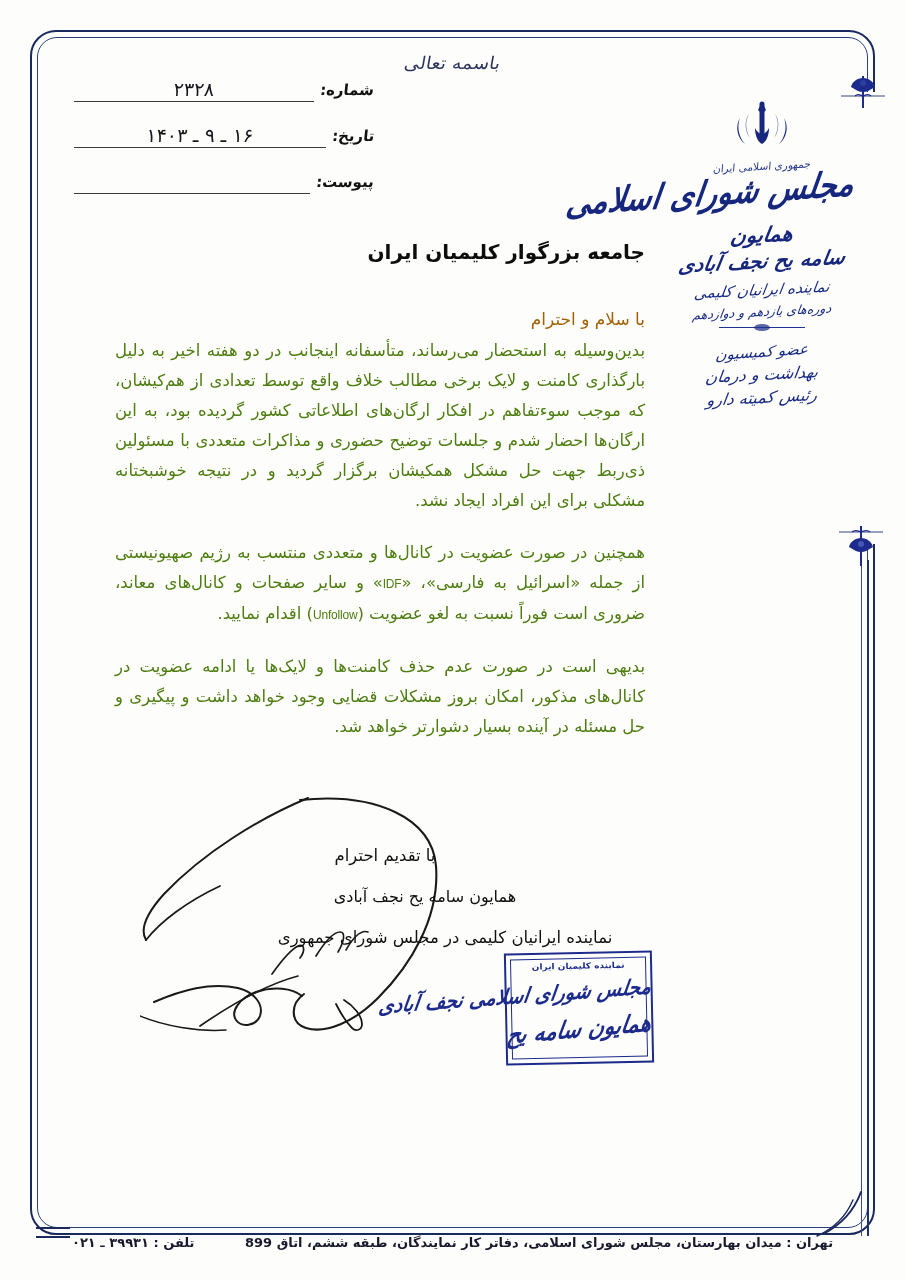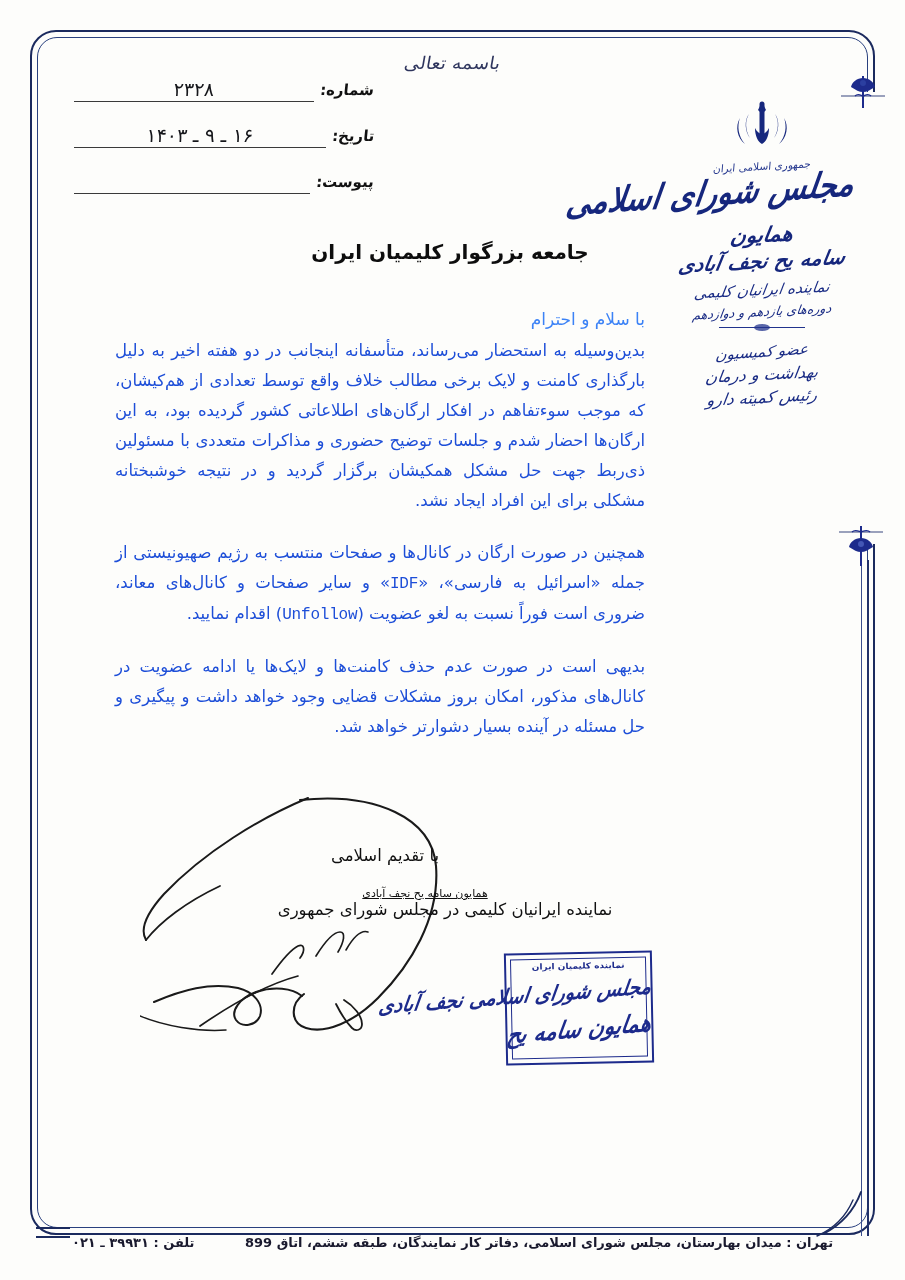--- a/index.html
+++ b/index.html
@@ -281,72 +281,71 @@
     width: 390px;
     text-align: right;
     direction: rtl;
   }
   .addressee {
     font-size: 20px;
     font-weight: 700;
     color: #0d0d0d;
     margin-bottom: 16px;
     letter-spacing: -0.3px;
-    text-align: center;
   }
   .greeting {
     font-size: 17px;
-    color: #3b82f6;
+    color: #a16207;
     letter-spacing: -0.3px;
     margin-top: 45px;
   }
 
   .body-text {
     position: absolute;
     right: 260px;
     top: 336px;
     width: 530px;
     direction: rtl;
     text-align: justify;
-    color: #1d4ed8;
+    color: #4d7c0f;
   }
   .body-text p {
     margin: 0 0 22px 0;
     font-size: 16.5px;
     line-height: 30px;
     text-align: justify;
     text-align-last: right;
     letter-spacing: -0.2px;
   }
   .body-text p .latin {
-    font-family: Liberation Mono, monospace;
+    font-family: Liberation Sans, sans-serif;
     direction: ltr;
     unicode-bidi: embed;
-    font-size: 16px;
+    font-size: 12px;
   }
 
   
   .sign-block {
     position: absolute;
     right: 260px;
     top: 846px;
     width: 400px;
     direction: rtl;
     text-align: center;
     color: #101010;
   }
   .sign-line1 {
     font-size: 16.5px;
     margin-bottom: 22px;
     padding-right: 120px;
   }
   .sign-line2 {
-    font-size: 11px;
+    font-size: 16px;
+    margin-bottom: 22px;
     padding-right: 40px;
-    text-decoration: underline;
   }
   .sign-line3 {
     font-size: 16.5px;
     padding-right: 0;
   }
 
   .signature-ink {
     position: absolute;
     left: 140px;
     top: 790px;
@@ -518,41 +517,41 @@
     <div class="lh-chair">رئیس کمیته دارو</div>
   </div>
 
   <div class="salutation-block">
     <div class="addressee">جامعه بزرگوار کلیمیان ایران</div>
     <div class="greeting">با سلام و احترام</div>
   </div>
 
   <div class="body-text">
     <p>بدین‌وسیله به استحضار می‌رساند، متأسفانه اینجانب در دو هفته اخیر به دلیل بارگذاری کامنت و لایک برخی مطالب خلاف واقع توسط تعدادی از هم‌کیشان، که موجب سوءتفاهم در افکار ارگان‌های اطلاعاتی کشور گردیده بود، به این ارگان‌ها احضار شدم و جلسات توضیح حضوری و مذاکرات متعددی با مسئولین ذی‌ربط جهت حل مشکل همکیشان برگزار گردید و در نتیجه خوشبختانه مشکلی برای این افراد ایجاد نشد.</p>
-    <p><span>همچنین در صورت ارگان در کانال‌ها و صفحات منتسب به رژیم صهیونیستی از جمله «اسرائیل به فارسی»، «</span><span class="latin">IDF</span><span>» و سایر صفحات و کانال‌های معاند، ضروری است فوراً نسبت به لغو عضویت (</span><span class="latin">Unfollow</span><span>) اقدام نمایید.</span></p>
+    <p><span>همچنین در صورت عضویت در کانال‌ها و متعددی منتسب به رژیم صهیونیستی از جمله «اسرائیل به فارسی»، «</span><span class="latin">IDF</span><span>» و سایر صفحات و کانال‌های معاند، ضروری است فوراً نسبت به لغو عضویت (</span><span class="latin">Unfollow</span><span>) اقدام نمایید.</span></p>
     <p>بدیهی است در صورت عدم حذف کامنت‌ها و لایک‌ها یا ادامه عضویت در کانال‌های مذکور، امکان بروز مشکلات قضایی وجود خواهد داشت و پیگیری و حل مسئله در آینده بسیار دشوارتر خواهد شد.</p>
   </div>
 
   <div class="signature-ink">
     <svg width="380" height="250" viewBox="0 0 380 250">
       <path d="M160 10 C236 2 292 28 296 76 C300 128 270 176 238 208 C214 232 186 244 166 238 C150 233 150 214 164 204" stroke="#1a1a1a" stroke-width="2.1" fill="none" stroke-linecap="round"></path>
       <path d="M168 8 C120 28 64 62 24 104 C6 124 0 140 6 150" stroke="#1a1a1a" stroke-width="2" fill="none" stroke-linecap="round"></path>
       <path d="M6 150 C20 132 46 112 80 96" stroke="#1a1a1a" stroke-width="1.8" fill="none" stroke-linecap="round"></path>
       <path d="M14 212 C42 200 70 192 98 198 C114 202 124 214 120 226 C116 236 102 238 96 230 C90 221 100 208 116 202 C134 196 152 198 162 206" stroke="#1a1a1a" stroke-width="2" fill="none" stroke-linecap="round"></path>
       <path d="M60 236 C92 214 128 194 158 186" stroke="#1a1a1a" stroke-width="1.7" fill="none" stroke-linecap="round"></path>
       <path d="M132 184 C142 170 150 160 158 156 C164 153 166 160 160 168" stroke="#1a1a1a" stroke-width="1.7" fill="none" stroke-linecap="round"></path>
       <path d="M176 166 C186 150 194 142 200 142 C206 142 204 152 198 162" stroke="#1a1a1a" stroke-width="1.7" fill="none" stroke-linecap="round"></path>
       <path d="M206 160 C214 146 222 140 228 142" stroke="#1a1a1a" stroke-width="1.6" fill="none" stroke-linecap="round"></path>
       <path d="M196 214 C200 222 206 232 212 238 C216 242 222 240 222 234 C222 226 214 216 204 210" stroke="#1a1a1a" stroke-width="1.8" fill="none" stroke-linecap="round"></path>
       <path d="M0 226 C24 236 58 242 86 240" stroke="#1a1a1a" stroke-width="1.5" fill="none" stroke-linecap="round"></path>
     </svg>
   </div>
 
   <div class="sign-block">
-    <div class="sign-line1">با تقدیم اسلامی</div>
+    <div class="sign-line1">با تقدیم احترام</div>
     <div class="sign-line2">همایون سامه یح نجف آبادی</div>
     <div class="sign-line3">نماینده ایرانیان کلیمی در مجلس شورای جمهوری</div>
   </div>
 
   <div class="stamp">
     <div class="stamp-inner"></div>
     <div class="stamp-top">نماینده کلیمیان ایران</div>
     <div class="stamp-mid">مجلس شورای اسلامی نجف آبادی</div>
     <div class="stamp-bottom">همایون سامه یح</div>
   </div>

